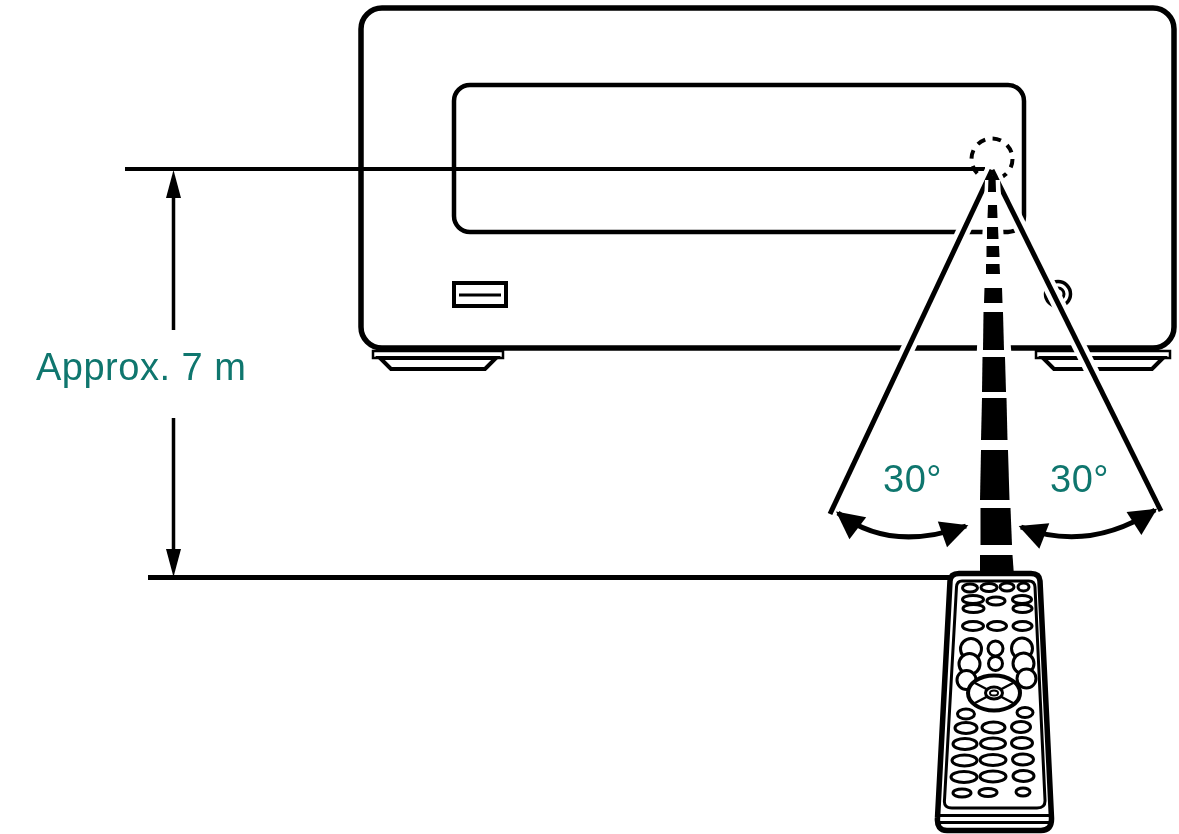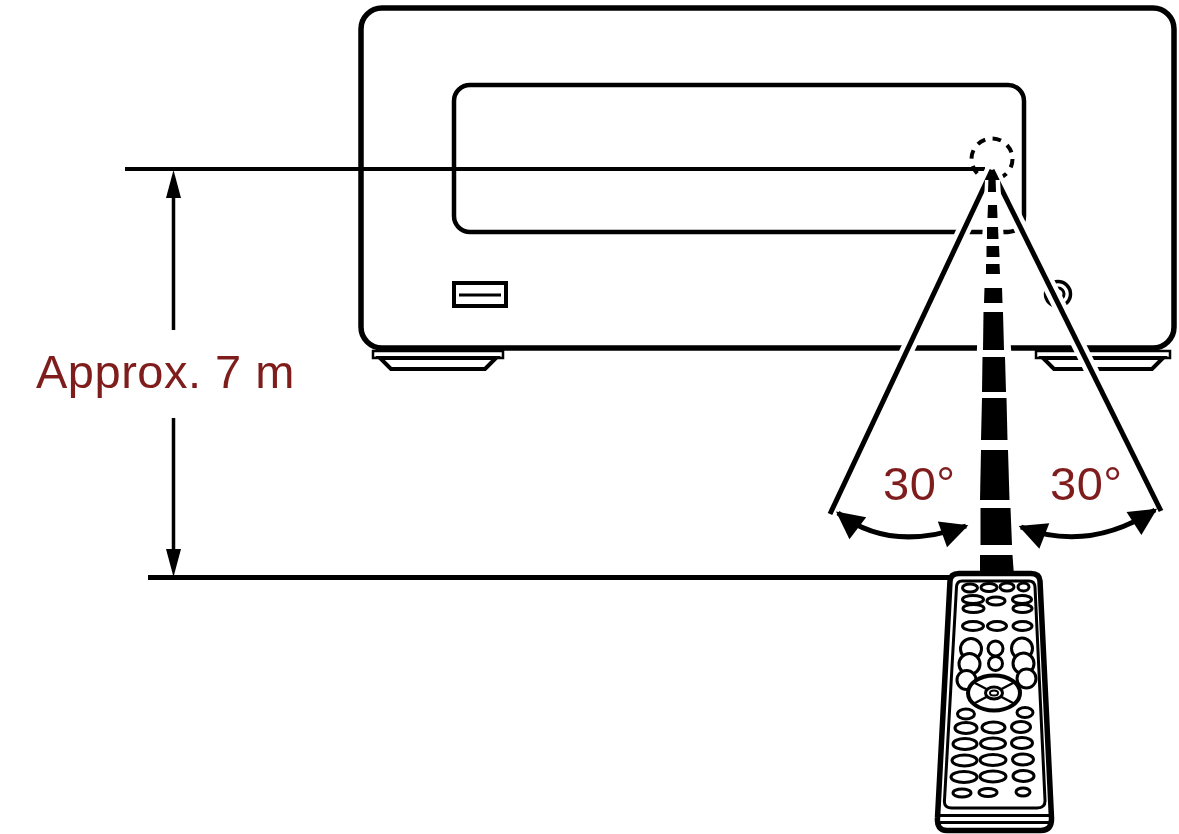--- a/index.html
+++ b/index.html
@@ -7,22 +7,22 @@
     position: relative;
     width: 1179px;
     height: 834px;
     background: #ffffff;
     overflow: hidden;
     font-family: "Liberation Sans", "DejaVu Sans", sans-serif;
   }
   .stage svg { position: absolute; left: 0; top: 0; }
   .diagram-label {
     position: absolute;
-    color: #7f1d1d;
-    font-size: 47px;
+    color: #0f766e;
+    font-size: 38px;
     line-height: 1;
     letter-spacing: 0.5px;
     white-space: nowrap;
     user-select: none;
   }
   .label-distance { left: 36px;  top: 348px; }
   .label-angle-left  { left: 883px; top: 460px; }
   .label-angle-right { left: 1050px; top: 460px; }
 </style>
 </head>

